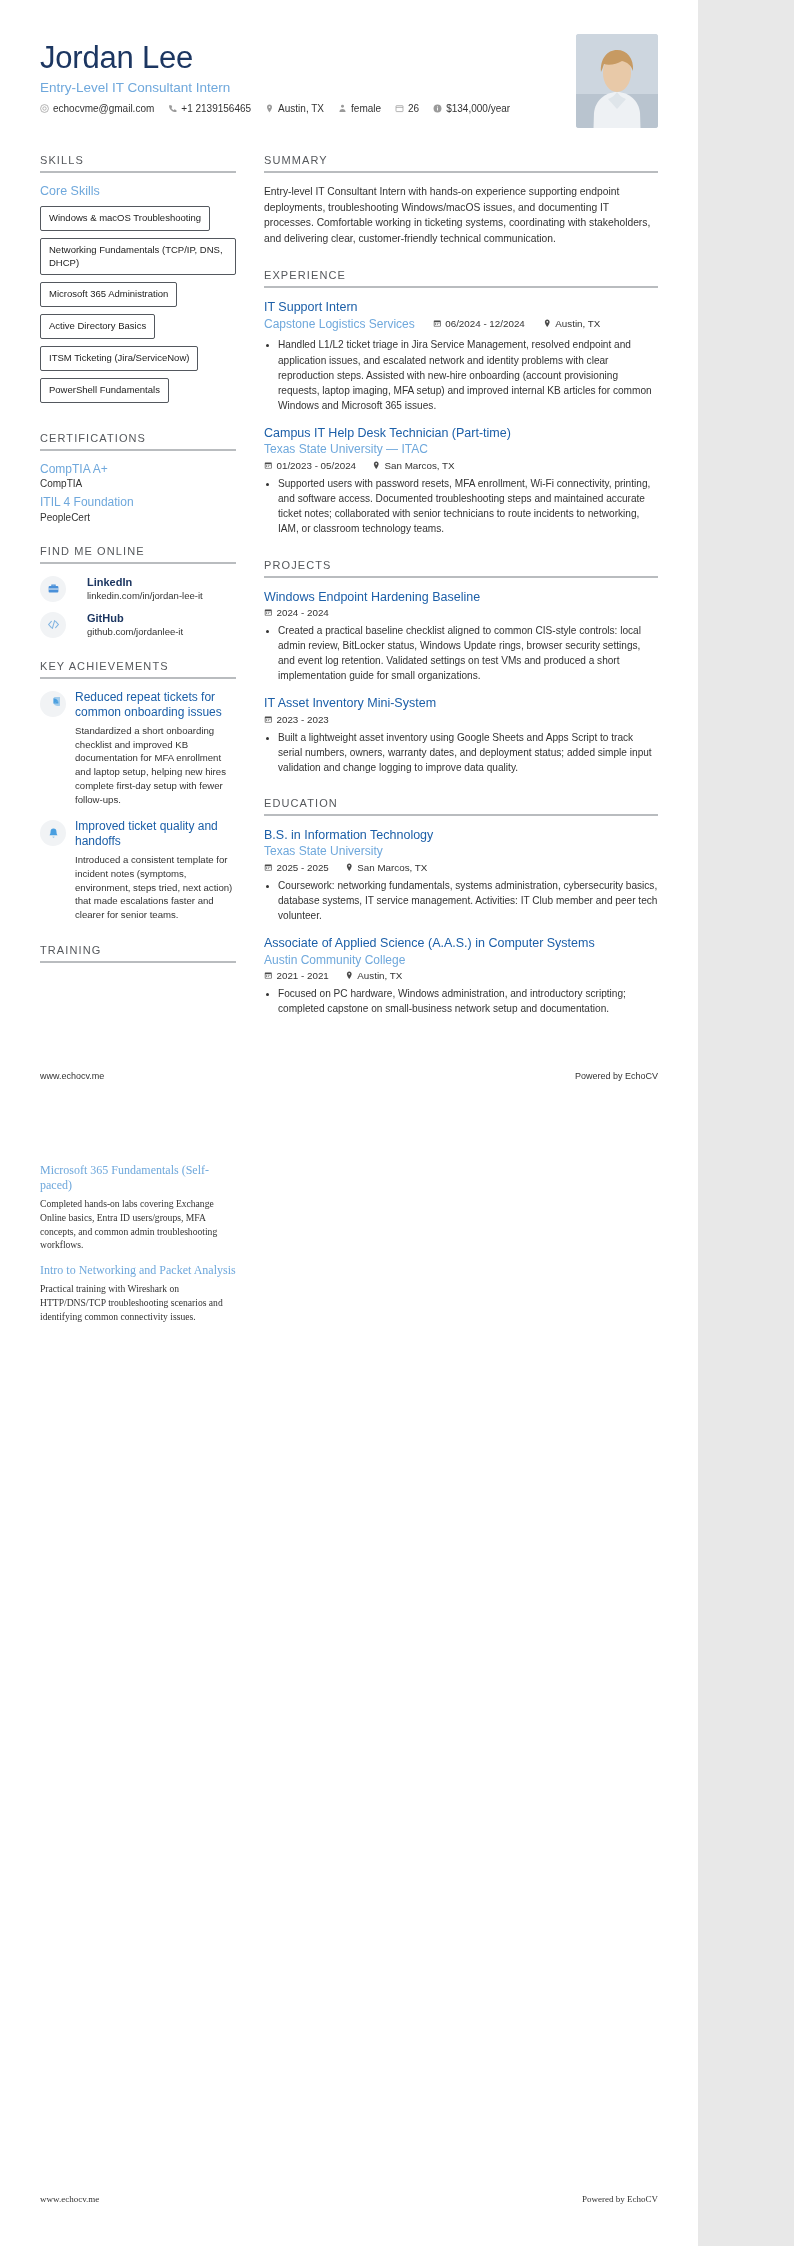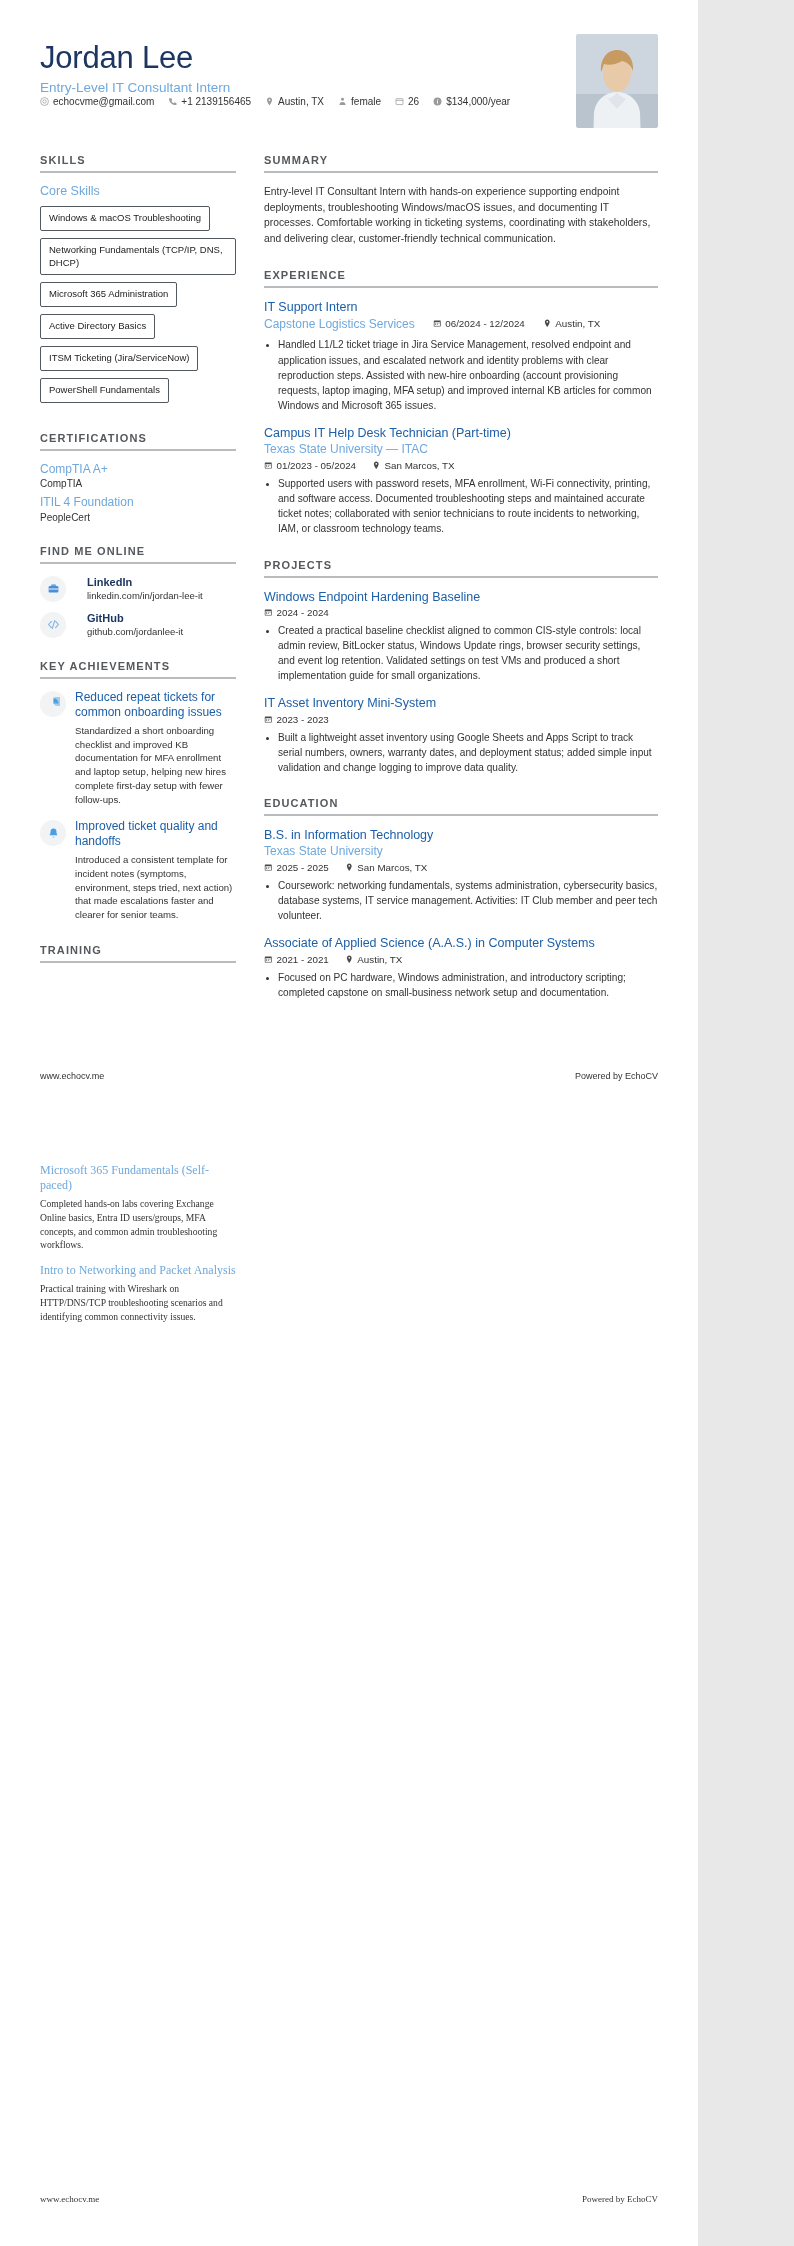--- a/index.html
+++ b/index.html
@@ -39,21 +39,21 @@
   .job-title {
     font-size: 13.5px;
     color: #6fa8dc;
     margin-top: 4px;
     font-weight: 400;
   }
   .contact-row {
     display: flex;
     flex-wrap: wrap;
     align-items: flex-end;
-    margin-top: 1px;
+    margin-top: 8px;
     gap: 0px;
   }
   .contact-item {
     display: flex;
     align-items: center;
     gap: 4px;
     font-size: 10px;
     color: #333;
     margin-right: 14px;
     white-space: nowrap;
@@ -82,21 +82,21 @@
     align-items: flex-start;
   }
   .col-left  { width: 196px; flex-shrink: 0; }
   .col-right { flex: 1; }
 
   .sec { margin-bottom: 22px; }
   .sec-title {
     font-size: 11px;
     letter-spacing: 1.1px;
     color: #55585c;
-    font-weight: 700;
+    font-weight: 400;
     padding-bottom: 5px;
     border-bottom: 2px solid #b9bcbf;
     margin-bottom: 11px;
   }
 
   
   .skill-group-title {
     font-size: 12.5px;
     color: #6fa8dc;
     margin-bottom: 8px;
@@ -560,20 +560,21 @@
               <span>San Marcos, TX</span>
             </span>
           </div>
           <ul class="bullets">
             <li>Coursework: networking fundamentals, systems administration, cybersecurity basics, database systems, IT service management. Activities: IT Club member and peer tech volunteer.</li>
           </ul>
         </div>
 
         <div class="entry">
           <div class="entry-title">Associate of Applied Science (A.A.S.) in Computer Systems</div>
+          <div class="entry-org">Austin Community College</div>
           <div class="entry-meta-inline">
             <span class="meta">
               <span class="mi">
                 <svg width="8.5" height="8.5" viewBox="0 0 16 16">
                     <rect x="1.5" y="2.8" width="13" height="11.4" rx="1" fill="currentColor"></rect>
                     <rect x="2.8" y="6" width="10.4" height="7" fill="#fff"></rect>
                     <rect x="4" y="7.3" width="1.6" height="1.4" fill="currentColor"></rect>
                     <rect x="7.2" y="7.3" width="1.6" height="1.4" fill="currentColor"></rect>
                     <rect x="10.4" y="7.3" width="1.6" height="1.4" fill="currentColor"></rect>
                     <rect x="4" y="9.9" width="1.6" height="1.4" fill="currentColor"></rect>

